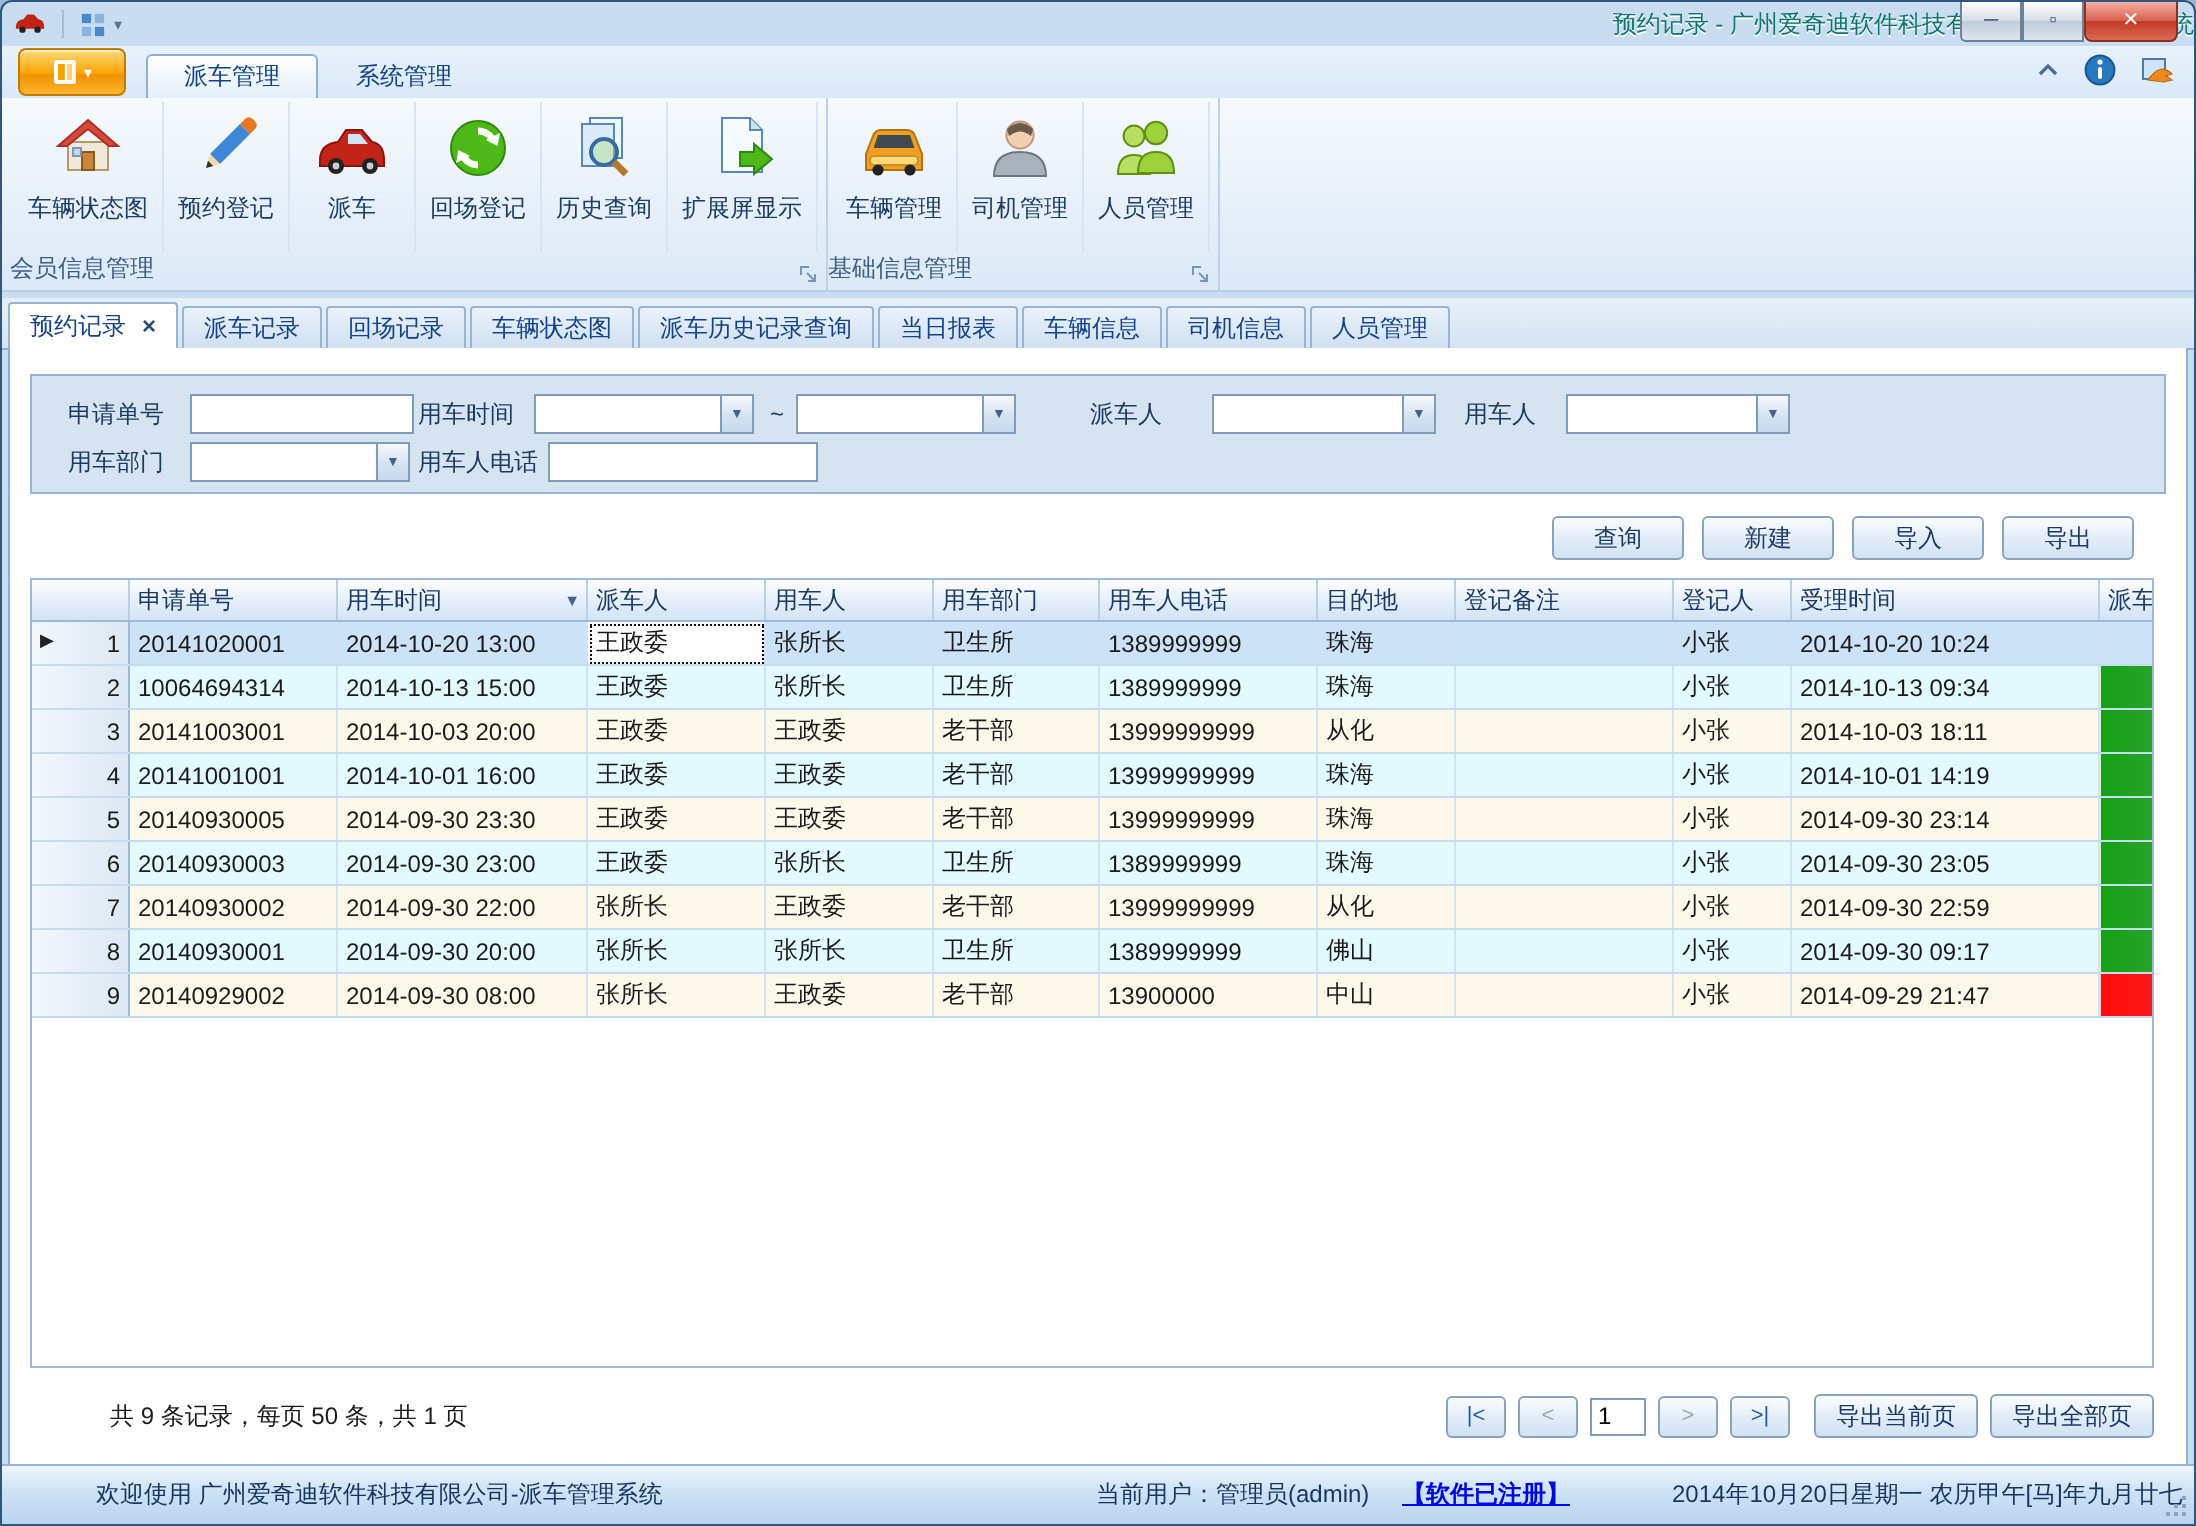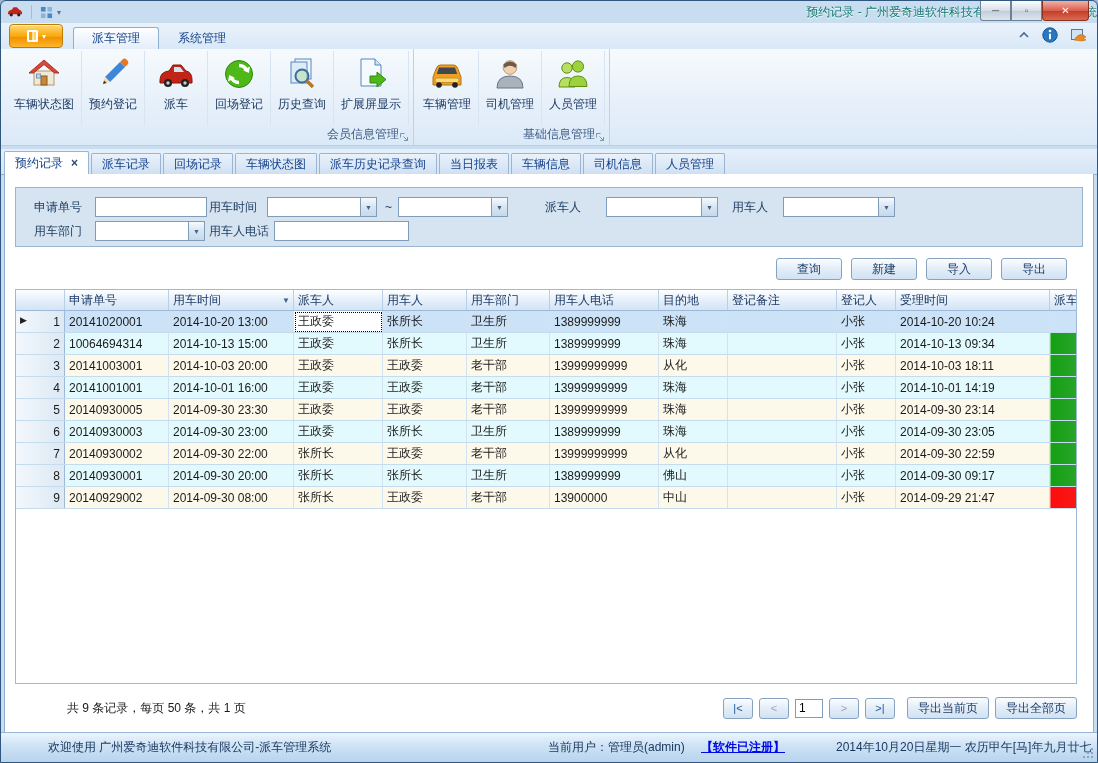--- a/index.html
+++ b/index.html
@@ -19,21 +19,21 @@
   .rtab{height:21px;line-height:21px;padding:0 18px;color:#15428b;border:1px solid transparent;border-bottom:none;border-radius:3px 3px 0 0;}
   .rtab.active{background:linear-gradient(#ffffff,#f0f6fc 50%,#e4eefa);border-color:#8fb0d4;color:#15428b;}
   .ribbon-right{position:absolute;right:10px;top:26px;display:flex;align-items:center;gap:12px;}
   
   .ribbon{position:absolute;top:48px;left:0;right:0;height:96px;background:linear-gradient(#f6fafd,#e7f0fa 55%,#dbe9f7);border-bottom:1px solid #b9cfe7;display:flex;padding-left:4px;}
   .rgroup{position:relative;display:flex;align-items:flex-start;padding:2px 4px 16px 2px;border-right:1px solid #bdd2e8;}
   .rbtn{height:72px;min-width:48px;padding:3px 7px 0 7px;display:flex;flex-direction:column;align-items:center;justify-content:flex-start;border-right:1px solid #d7e4f1;cursor:default;}
   .rbtn:last-child{border-right:none;}
   .rbtn .ricon{height:40px;display:flex;align-items:center;}
   .rbtn .rlabel{margin-top:2px;color:#1e3c64;white-space:nowrap;}
-  .gcaption{position:absolute;left:0;right:14px;bottom:2px;text-align:right;color:#3e5c84;}
+  .gcaption{position:absolute;left:0;right:14px;bottom:2px;text-align:left;color:#3e5c84;}
   .glauncher{position:absolute;right:4px;bottom:3px;}
   
   .doctabs{position:absolute;top:148px;left:0;right:0;height:25px;display:flex;align-items:flex-end;padding-left:3px;background:linear-gradient(#e6f0fa,#d5e5f5);border-bottom:1px solid #8fb0d4;}
   .dtab{height:20px;line-height:20px;padding:0 10px;margin-right:2px;background:linear-gradient(#eaf2fb,#cfe0f2);border:1px solid #9ab4d4;border-bottom:none;border-radius:2px 2px 0 0;color:#15428b;white-space:nowrap;}
   .dtab.active{height:23px;line-height:23px;background:#fff;margin-bottom:-1px;color:#15428b;}
   .dtab .tabx{margin-left:8px;color:#2a4a74;font-weight:bold;}
   
   .page{position:absolute;top:173px;left:3px;right:3px;bottom:29px;background:#fff;border:1px solid #8fb0d4;border-top:none;}
   .filter{position:absolute;top:13px;left:10px;right:10px;height:58px;background:#d6e3f1;border:1px solid #99b4d1;}
   .flabel{position:absolute;color:#1b3a5e;line-height:20px;white-space:nowrap;}
@@ -54,21 +54,21 @@
   tr.sel td{background:#cbe2f7;}
   tr.cyan td{background:#e2f9fd;}
   tr.cream td{background:#fcf8ea;}
   tr.sel td.focus{background:#fff;outline:1px dotted #000;outline-offset:-2px;}
   .gt td.st{text-align:right;}
   .gt td.st-returned{background:linear-gradient(90deg,#14a014,#3aa83a 45%,#dbf2db) !important;}
   .gt td.st-cancelled{background:linear-gradient(90deg,#fb0d0d,#fb2222 55%,#f6caca) !important;}
   .sort{position:absolute;right:3px;top:6px;font-size:8px;color:#44618a;}
   
   .gridfooter{position:absolute;left:10px;right:16px;bottom:12px;height:24px;display:flex;align-items:center;}
-  .fsummary{margin-left:52px;color:#1b1b1b;}
+  .fsummary{margin-left:40px;color:#1b1b1b;}
   .fright{margin-left:auto;display:flex;align-items:center;gap:6px;}
   .pg{width:30px;height:21px;box-sizing:border-box;background:linear-gradient(#fbfdff,#e2edf8 50%,#d2e2f2);border:1px solid #88a3c0;border-radius:3px;display:flex;align-items:center;justify-content:center;color:#1d5aa0;font-size:11px;}
   .pg.dis{color:#97a6b6;}
   .pgnum{width:28px;height:19px;box-sizing:border-box;border:1px solid #7f9db9;padding:0 3px;font:inherit;}
   .exbtn{margin-left:6px;}
   
   .statusbar{position:absolute;left:0;right:0;bottom:0;height:29px;background:linear-gradient(#ecf5fd,#cde2f5 45%,#b9d4ee);border-top:1px solid #98b6d4;color:#17365d;}
   .sbitem{position:absolute;top:0;height:28px;line-height:28px;white-space:nowrap;}
   .sblink{color:#0008e8;text-decoration:underline;font-weight:bold;}
   .grip{position:absolute;right:2px;bottom:2px;}

